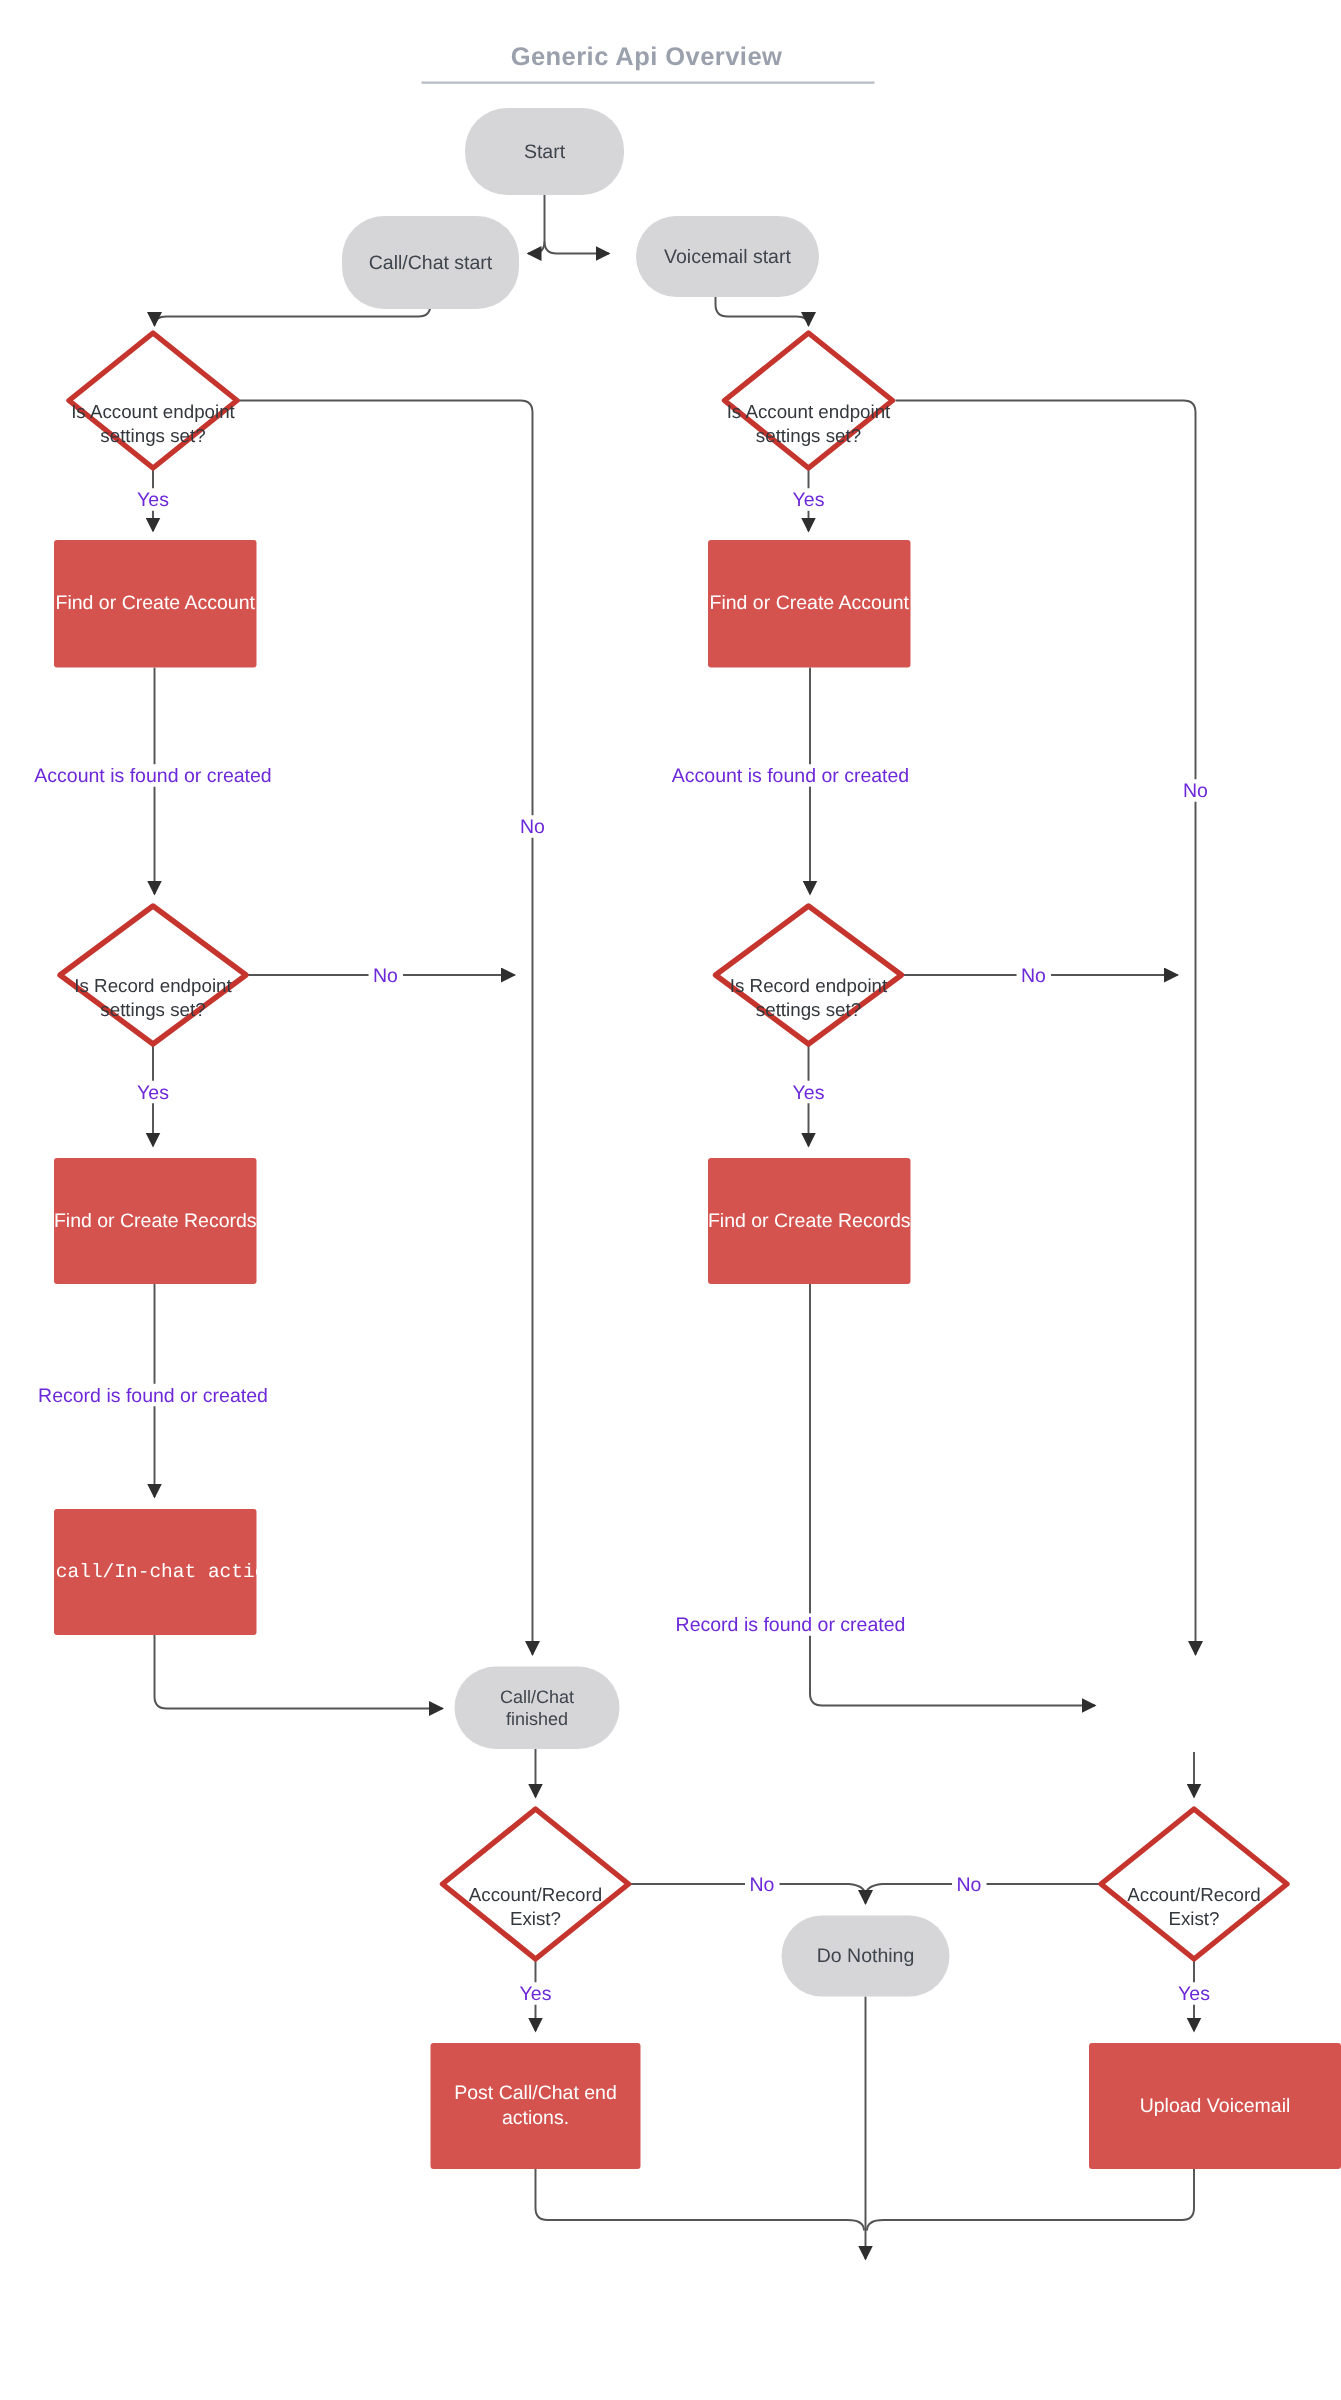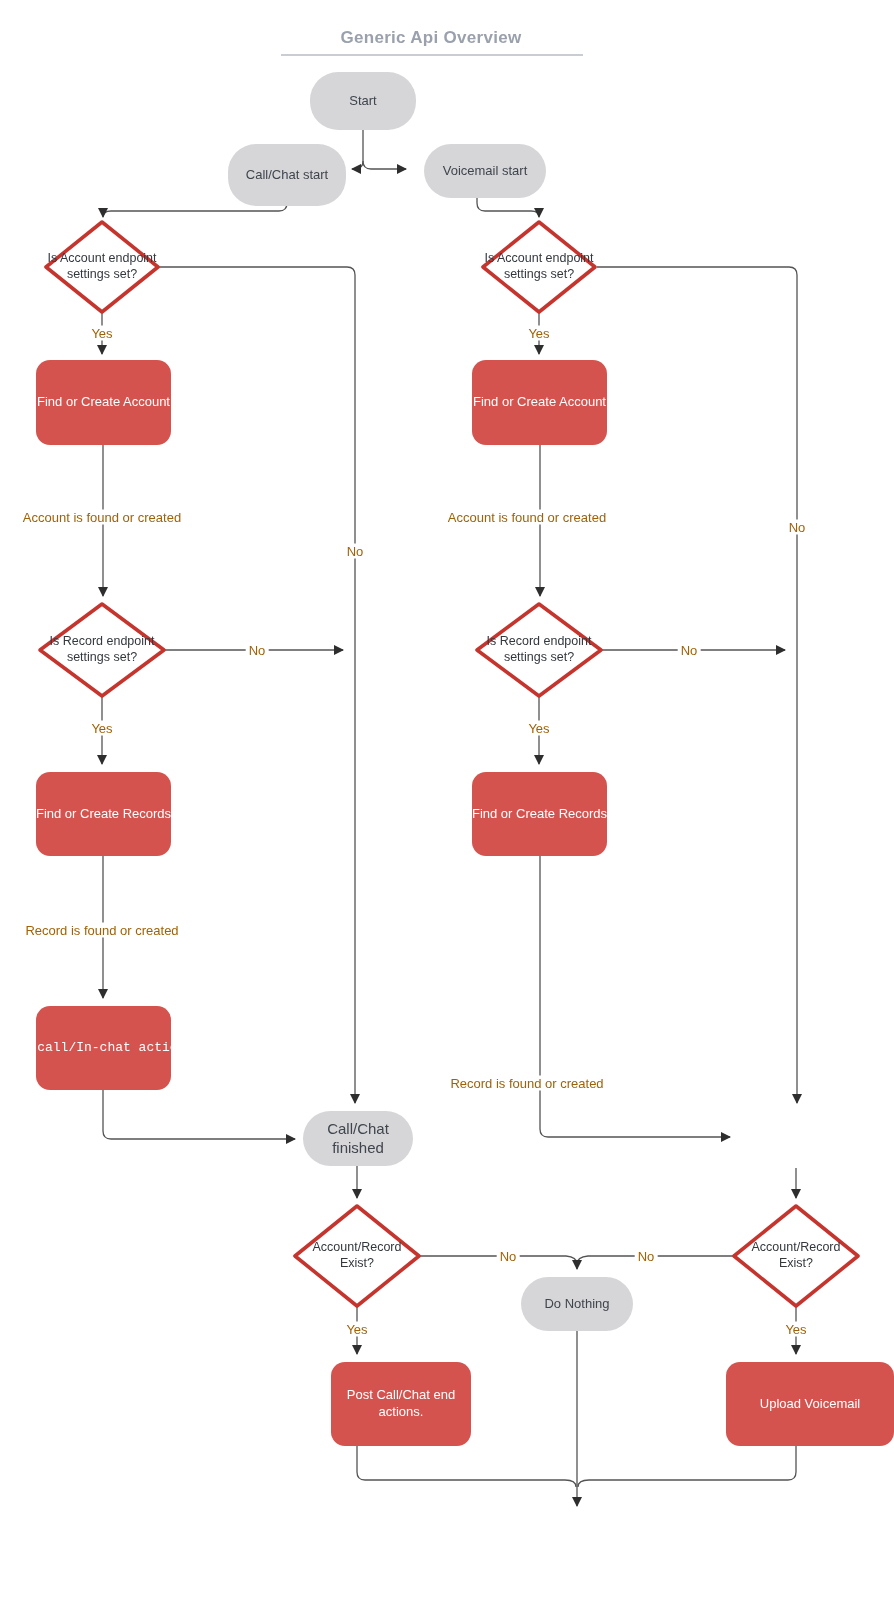--- a/index.html
+++ b/index.html
@@ -3,27 +3,27 @@
 <meta charset="utf-8">
 <style>
   html,body{margin:0;padding:0;background:#ffffff;font-family:"Liberation Sans",sans-serif;}
   #canvas{position:relative;width:894px;height:1600px;background:#ffffff;overflow:hidden;}
   #edges{position:absolute;left:0;top:0;width:894px;height:1600px;}
 
   .node{position:absolute;display:flex;align-items:center;justify-content:center;
         text-align:center;box-sizing:border-box;}
   .pill{background:var(--terminal-gray,#d6d6d8);border-radius:28px;color:#3f454d;
         font-size:13px;line-height:1.25;padding:0 8px;}
-  .proc{background:var(--process-red,#d5534e);border-radius:14px;color:#ffffff;
+  .proc{background:var(--process-red,#d5534e);border-radius:2px;color:#ffffff;
         font-size:13px;line-height:1.3;padding:0 6px;}
   .proc.nowrap{white-space:nowrap;}
   .dlabel{position:absolute;transform:translate(-50%,-50%);text-align:center;
-        color:var(--text-dark,#33383e);font-size:12.5px;line-height:1.25;}
+        color:var(--text-dark,#33383e);font-size:12.5px;line-height:1.25;margin-top:16px;}
   .elabel{position:absolute;transform:translate(-50%,-50%);background:#ffffff;
-        padding:0 3px;color:#a16207;font-size:13px;white-space:nowrap;}
+        padding:0 3px;color:#6d28d9;font-size:13px;white-space:nowrap;}
   .title{position:absolute;left:278px;top:28px;width:306px;text-align:center;
         color:var(--title-gray,#9aa1ad);font-size:17px;font-weight:bold;letter-spacing:.3px;}
 </style>
 </head>
 <body>
 
 <div id="canvas">
 
   <svg id="edges" viewBox="0 0 894 1600">
     <defs>
@@ -86,29 +86,29 @@
       <polygon points="357,1206 419,1256 357,1306 295,1256"></polygon>
       <polygon points="796,1206 858,1256 796,1306 734,1256"></polygon>
     </g>
   </svg>
 
   <div class="title">Generic Api Overview</div>
 
   <div class="node pill" style="left:310px;top:72px;width:106px;height:58px;">Start</div>
   <div class="node pill" style="left:228px;top:144px;width:118px;height:62px;">Call/Chat start</div>
   <div class="node pill" style="left:424px;top:144px;width:122px;height:54px;">Voicemail start</div>
-  <div class="node pill" style="left:303px;top:1111px;width:110px;height:55px;font-size:15px;text-align:center;">Call/Chat finished</div>
+  <div class="node pill" style="left:303px;top:1111px;width:110px;height:55px;font-size:12px;text-align:center;">Call/Chat finished</div>
   <div class="node pill" style="left:521px;top:1277px;width:112px;height:54px;">Do Nothing</div>
 
   <div class="node proc nowrap" style="left:36px;top:360px;width:135px;height:85px;">Find or Create Account</div>
   <div class="node proc nowrap" style="left:472px;top:360px;width:135px;height:85px;">Find or Create Account</div>
   <div class="node proc nowrap" style="left:36px;top:772px;width:135px;height:84px;">Find or Create Records</div>
   <div class="node proc nowrap" style="left:472px;top:772px;width:135px;height:84px;">Find or Create Records</div>
   <div class="node proc nowrap" style="left:36px;top:1006px;width:135px;height:84px;font-family:Liberation Mono, monospace;">In-call/In-chat actions</div>
-  <div class="node proc" style="left:287px;top:1362px;width:140px;height:84px;padding:0 14px;margin-left:44px;">Post Call/Chat end actions.</div>
+  <div class="node proc" style="left:287px;top:1362px;width:140px;height:84px;padding:0 14px;">Post Call/Chat end actions.</div>
   <div class="node proc nowrap" style="left:726px;top:1362px;width:168px;height:84px;">Upload Voicemail</div>
 
   <div class="dlabel" style="left:102px;top:267px;width:110px;">Is Account endpoint settings set?</div>
   <div class="dlabel" style="left:539px;top:267px;width:110px;">Is Account endpoint settings set?</div>
   <div class="dlabel" style="left:102px;top:650px;width:116px;">Is Record endpoint settings set?</div>
   <div class="dlabel" style="left:539px;top:650px;width:116px;">Is Record endpoint settings set?</div>
   <div class="dlabel" style="left:357px;top:1256px;width:120px;">Account/Record Exist?</div>
   <div class="dlabel" style="left:796px;top:1256px;width:120px;">Account/Record Exist?</div>
 
   <div class="elabel" style="left:102px;top:333px;">Yes</div>

